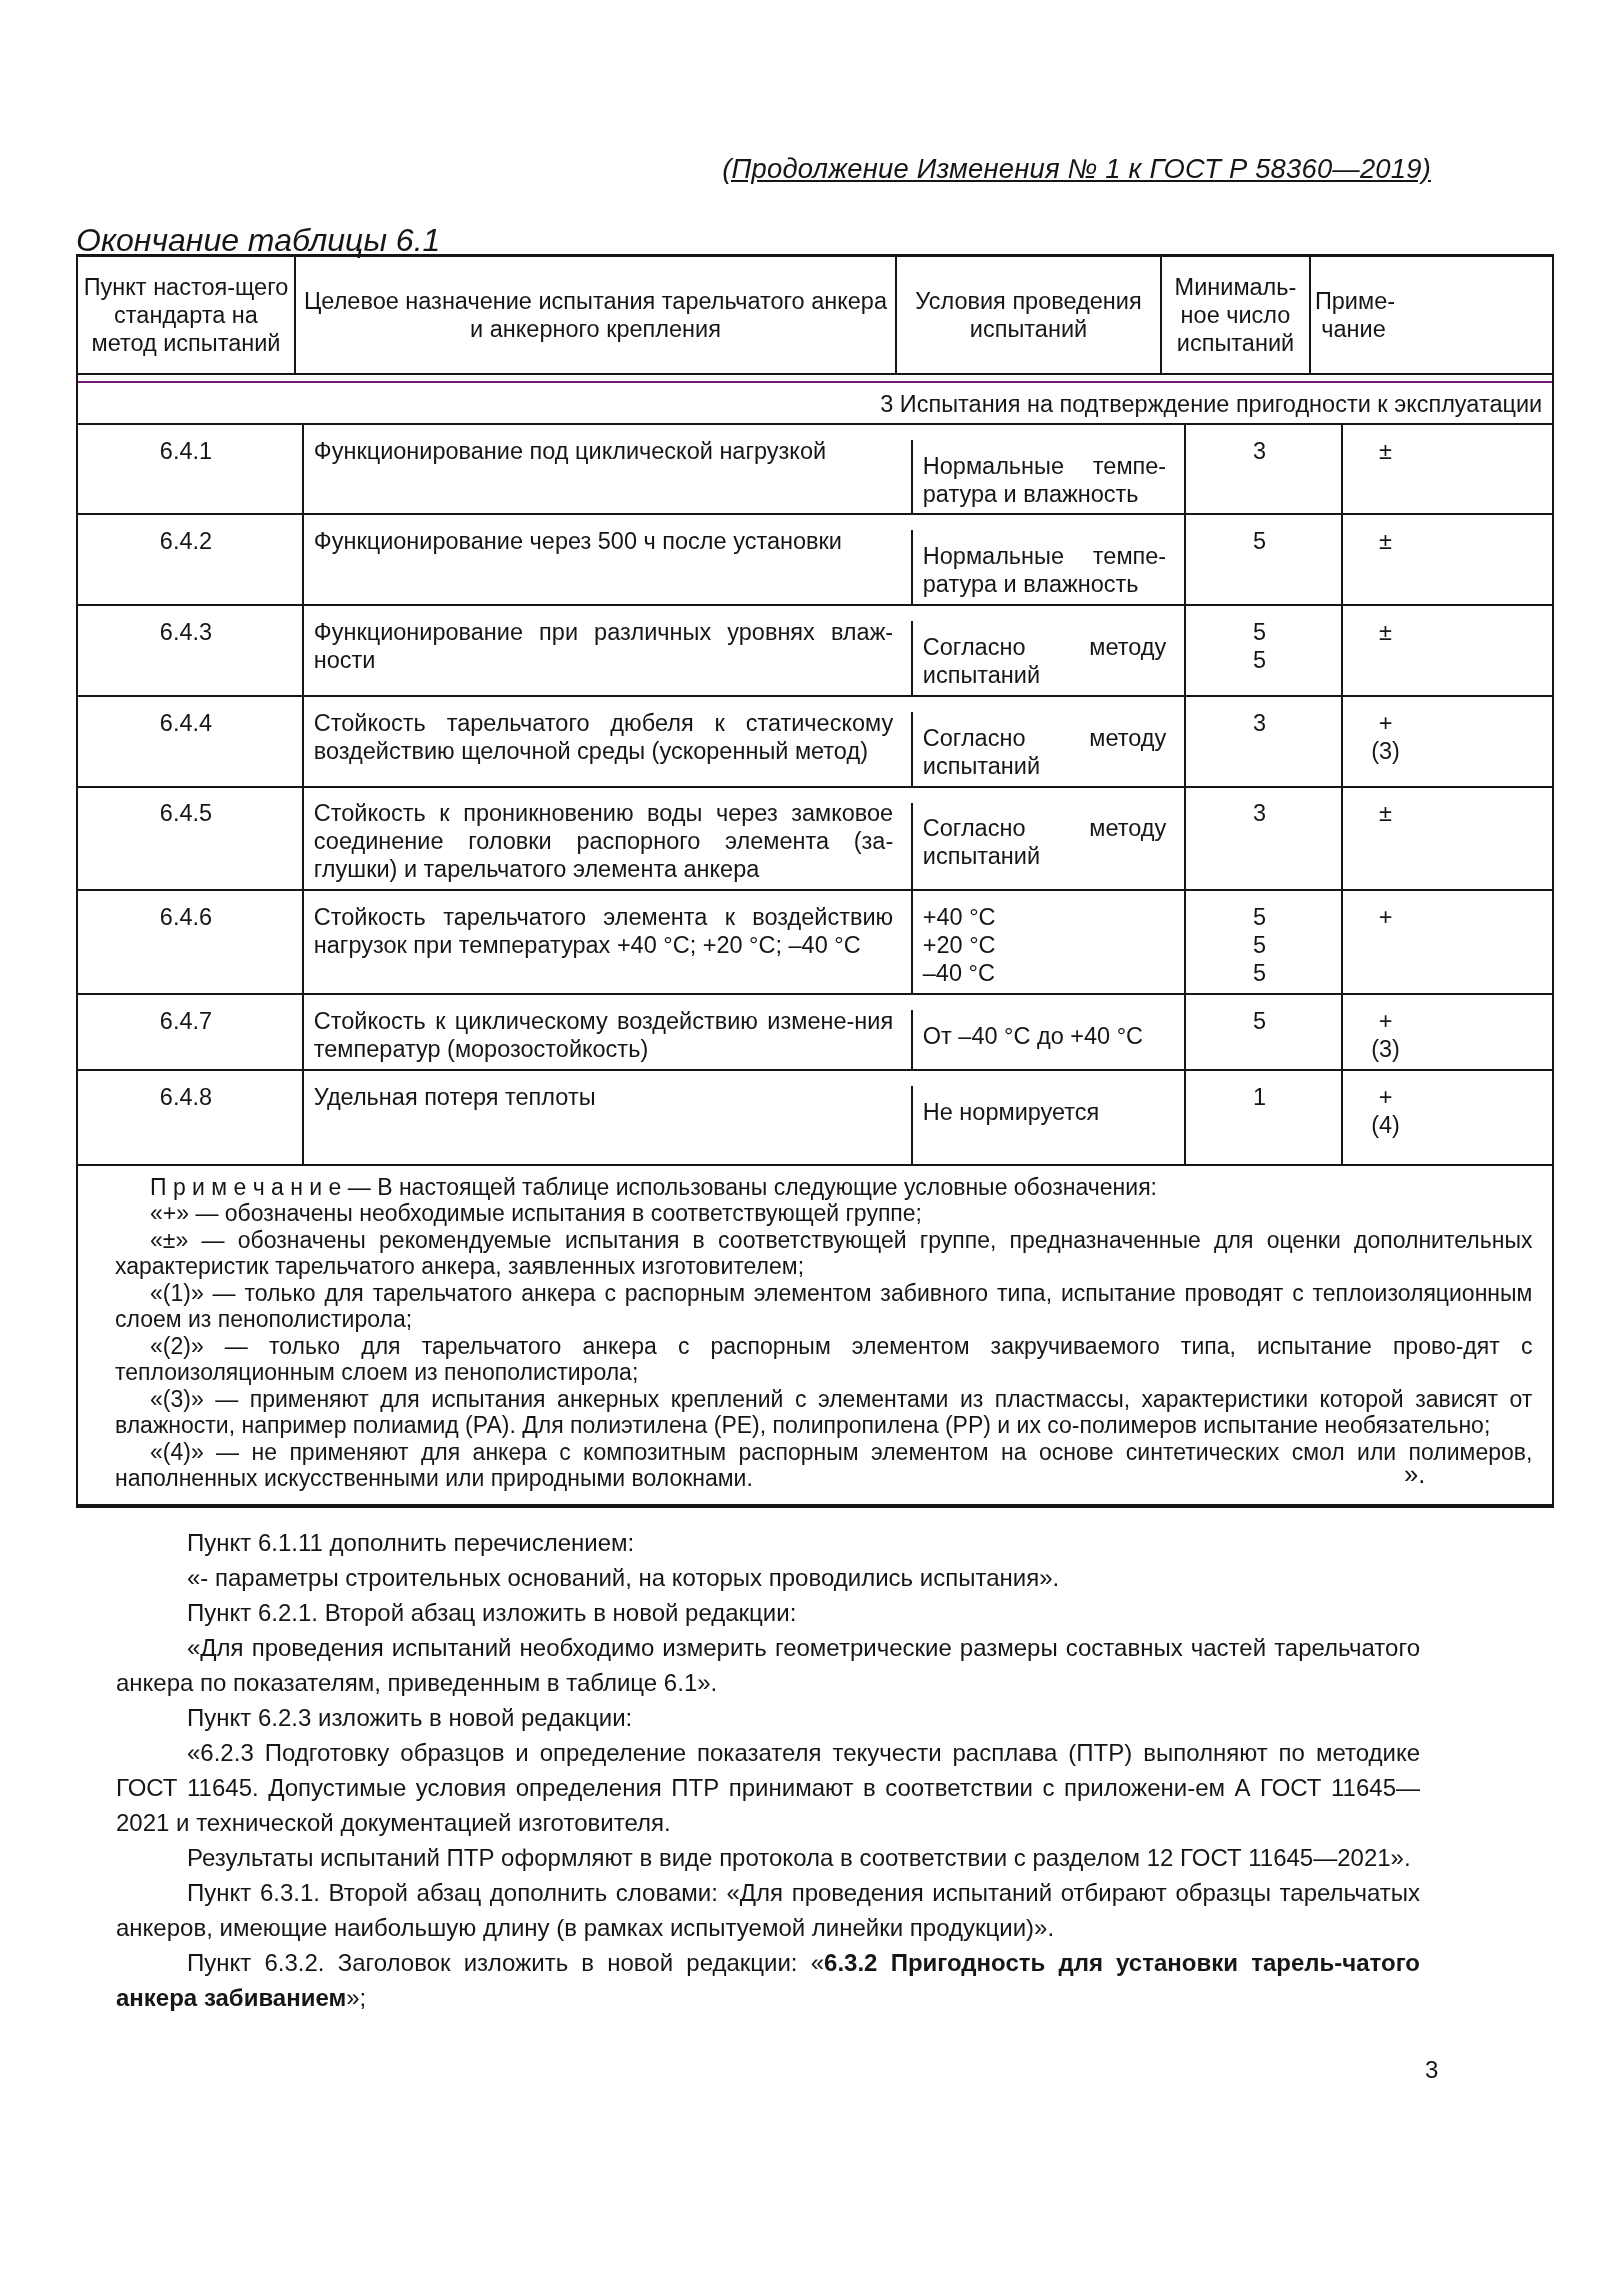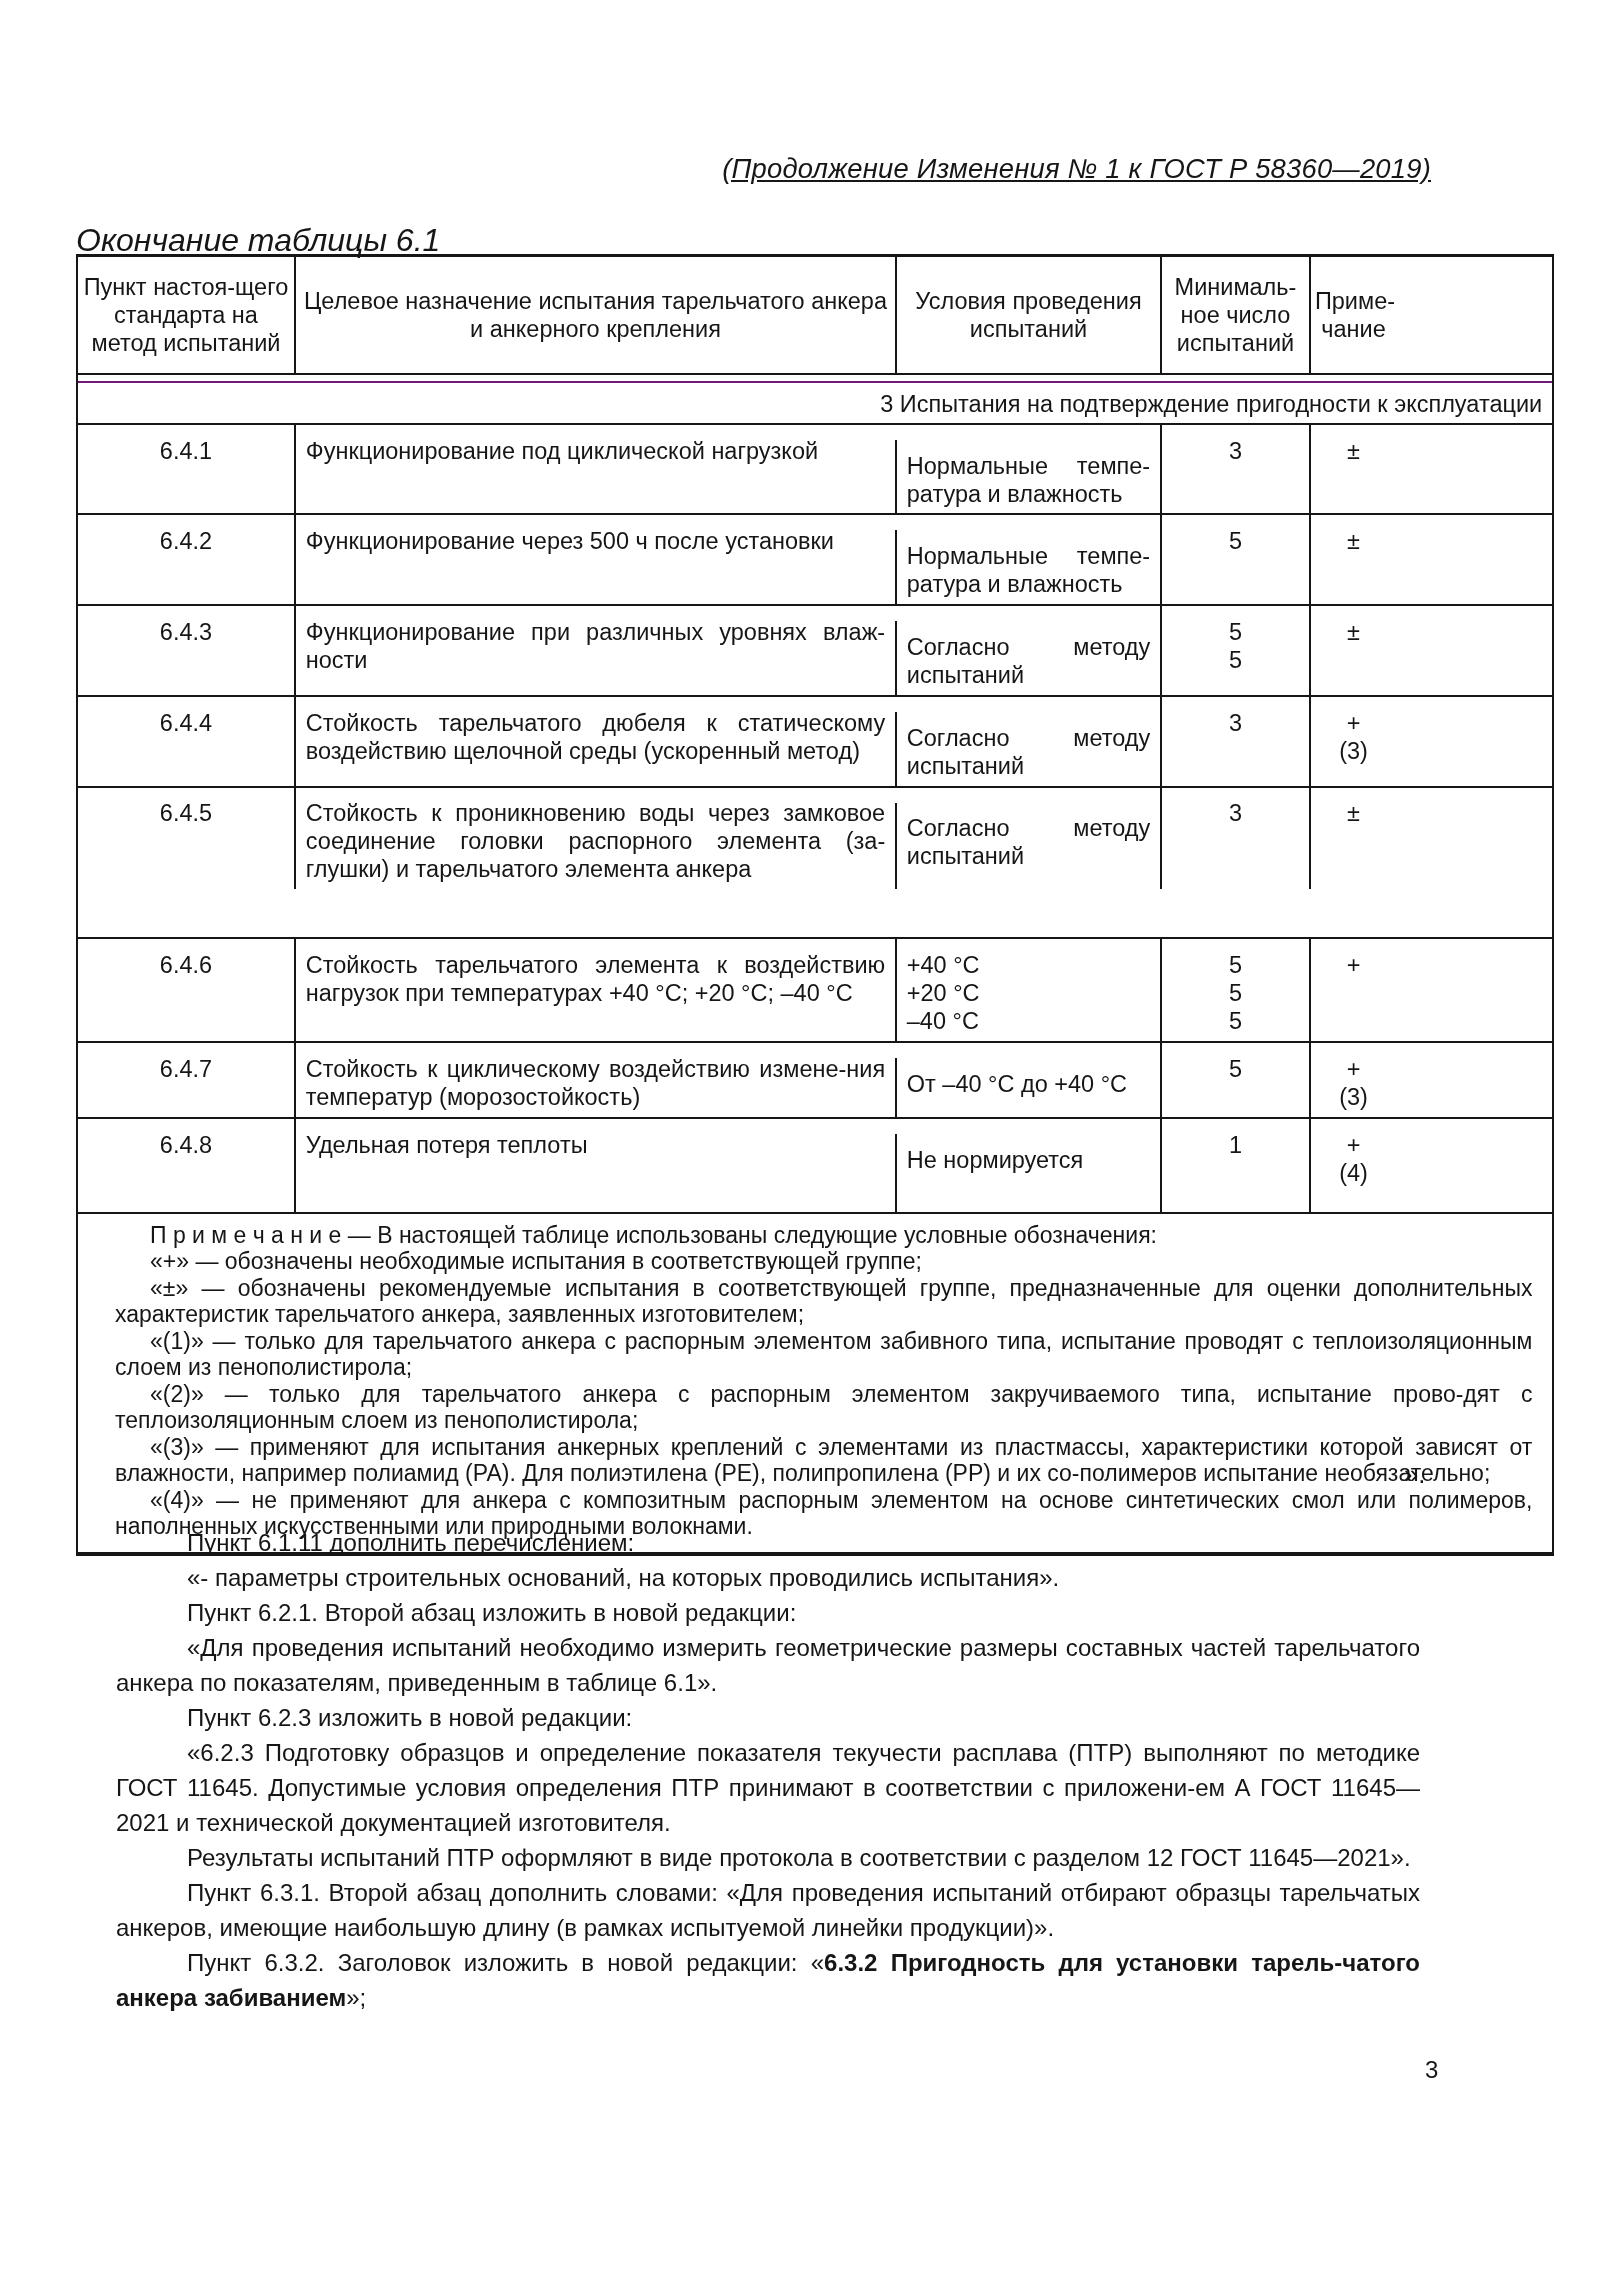--- a/index.html
+++ b/index.html
@@ -22,42 +22,42 @@
     font-style:italic; font-size:32px;
   }
 
   
   .gtable {
     position:absolute; left:76px; top:254px; width:1478px;
     border:2px solid #161616; border-top-width:3.9px; border-bottom-width:4.9px;
     font-size:23.5px; line-height:28px;
   }
   .t-row { display:grid; grid-template-columns:216px 601px 265px 149px 87px; }
-  .t-row.sep { border-top:2.9px solid #161616; }
+  .t-row.sep { border-top:2.9px solid #161616;gap:8px; }
   .c { border-left:2px solid #161616; padding:11.8px 9.8px 5.9px 9.8px; overflow:hidden; }
   .c:first-child { border-left:none; }
 
   .head { height:116px; }
   .head .c {
     display:flex; flex-direction:column; justify-content:center;
     text-align:center; padding:2px 3.9px; height:116px;
   }
   .gap-row { height:7.8px; border-top:2px solid #161616; }
   .section-row { border-top:2px solid #701a75; min-height:42px;
     text-align:right; padding:6.9px 9.8px 4.9px; }
 
   .c1 { text-align:center; }
   .c2 { text-align:justify; }
   .c3.just { text-align:justify;margin-top:15px; }
   .c3.pre { white-space:pre-line; text-align:left; }
   .c4, .c5 { white-space:pre-line; text-align:center; }
 
   #r-641 { min-height:74px; } #r-642 { min-height:74px; }
   #r-643 { min-height:74px; } #r-644 { min-height:73px; }
-  #r-645 { min-height:103px; } #r-646 { min-height:102px;margin-top:48px; }
+  #r-645 { min-height:103px; } #r-646 { min-height:102px; }
   #r-647 { min-height:76px; } #r-648 { min-height:95px; }
 
   .note-cell {
     border-top:2.9px solid #161616;
     padding:7.8px 19.6px 11.8px 37px;
     font-size:23px; line-height:26.5px;
   }
   .note-p { text-indent:35px; text-align:justify; }
 
   .closing-quote {

